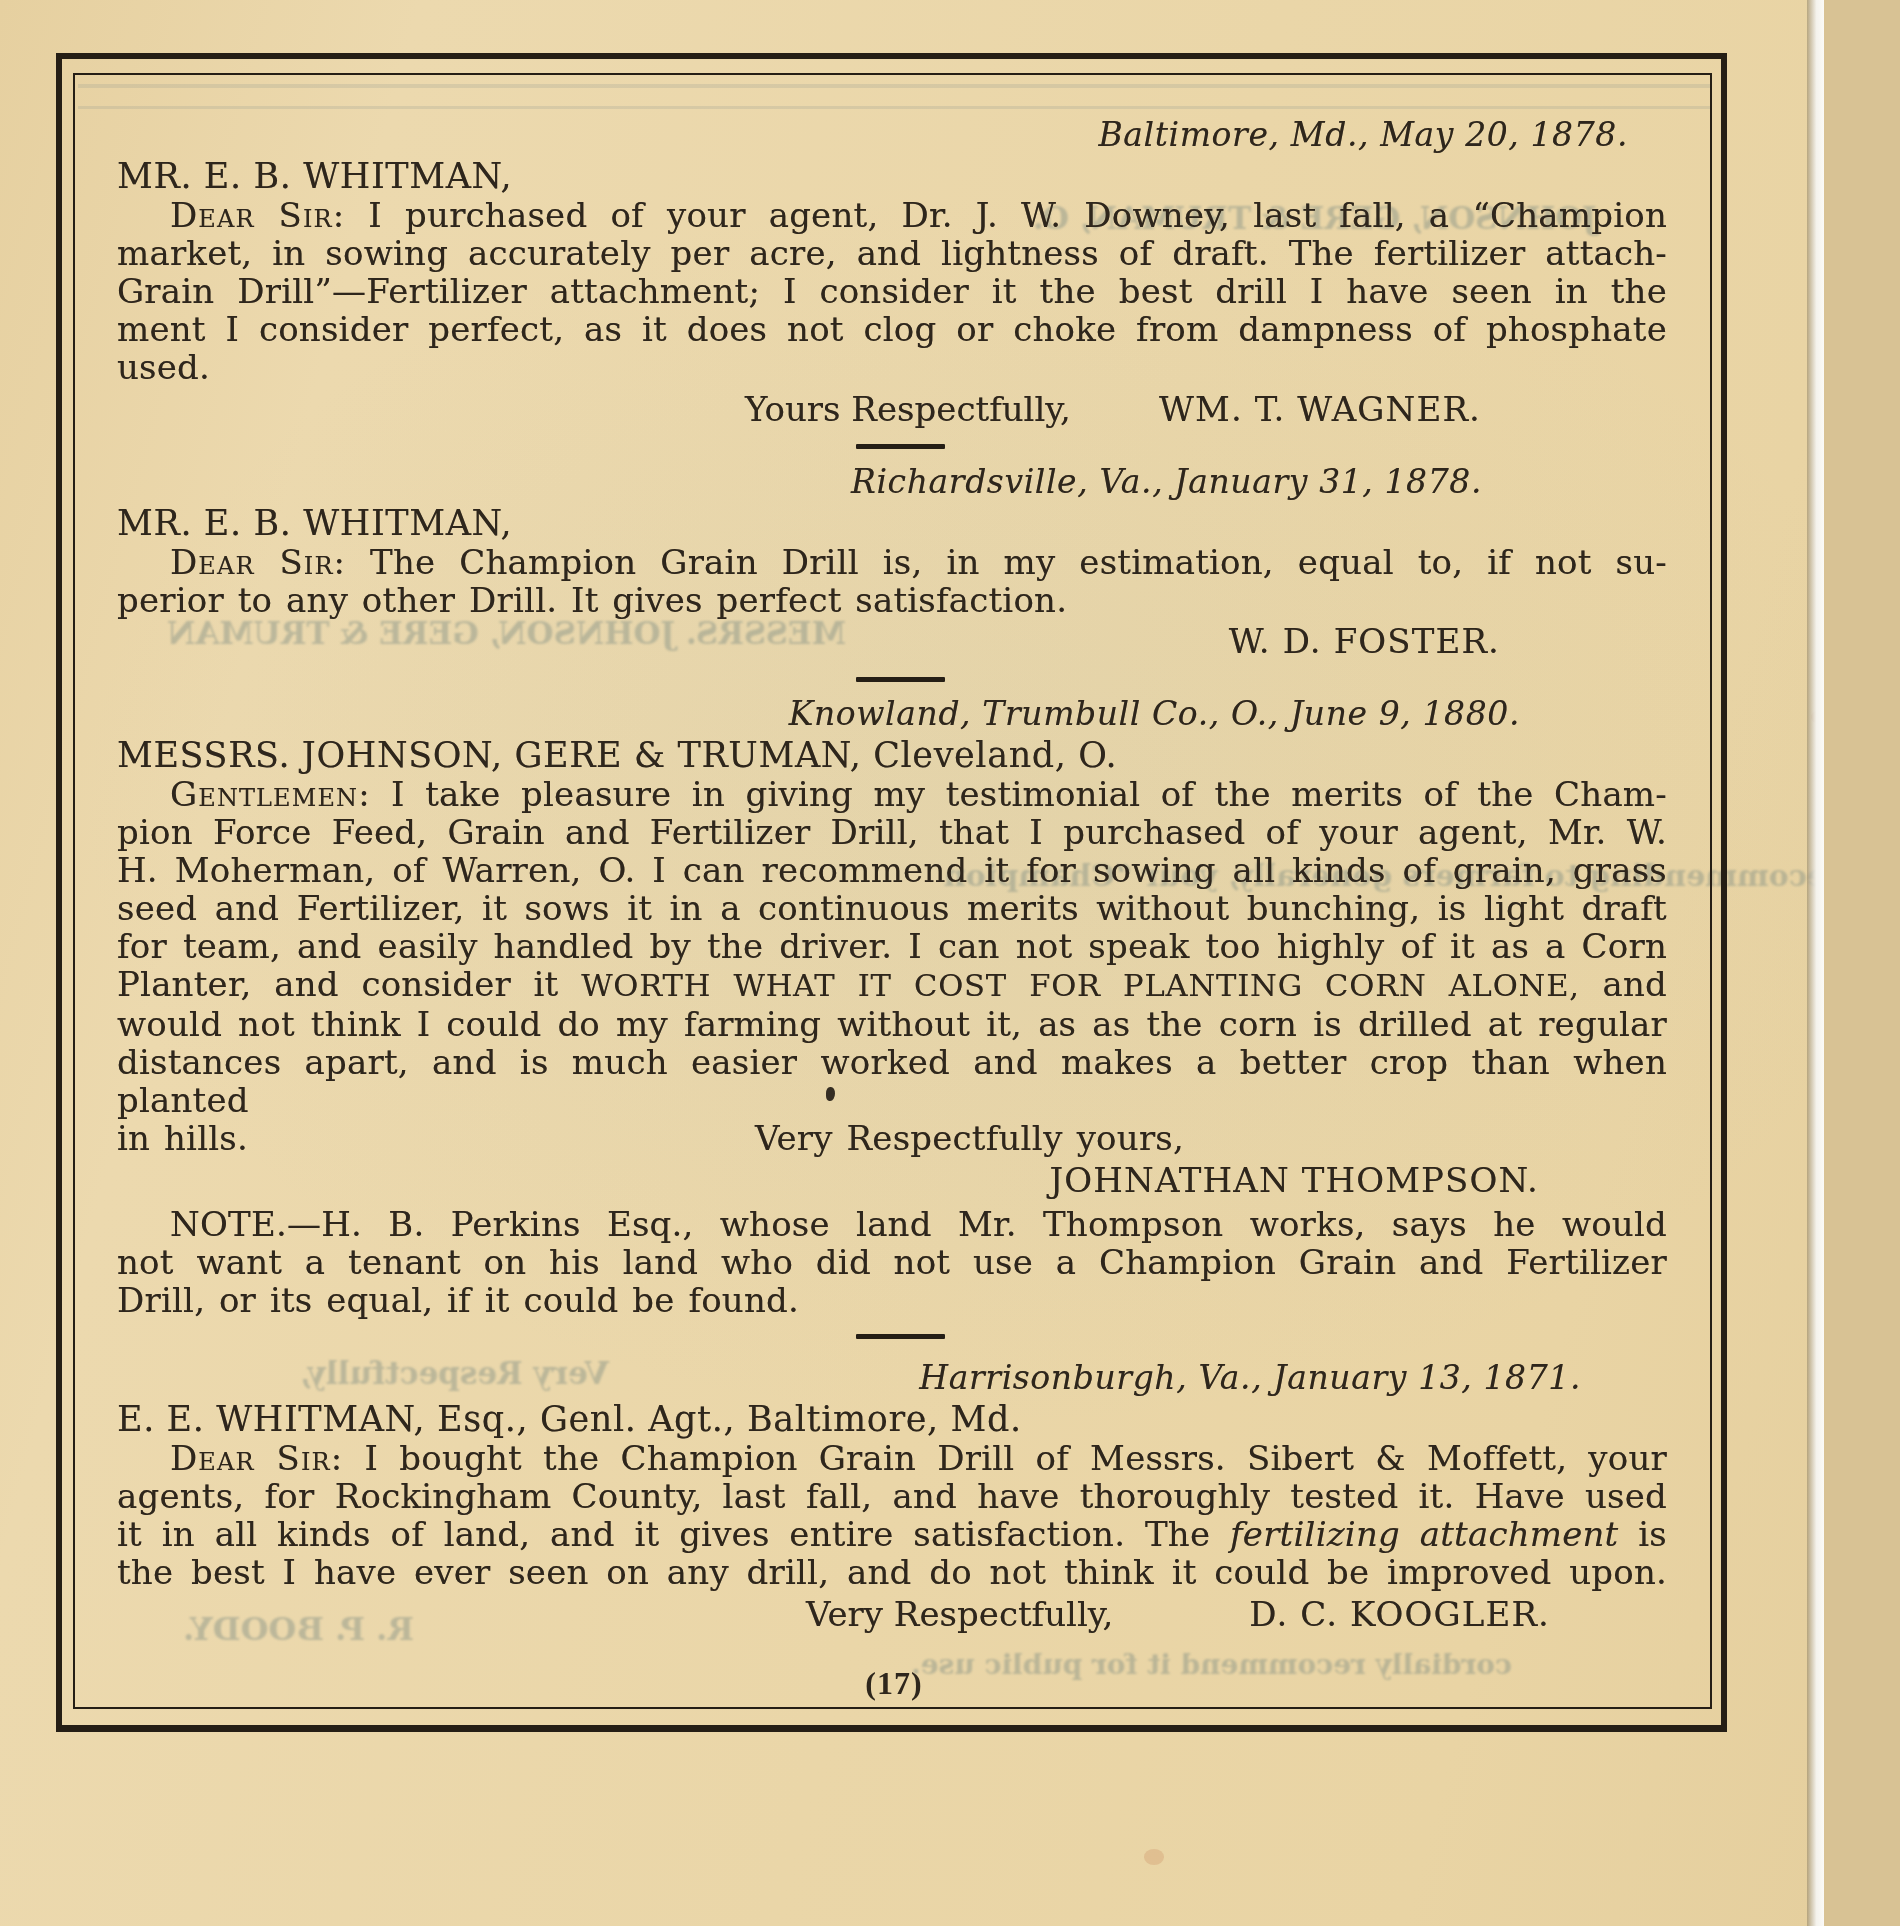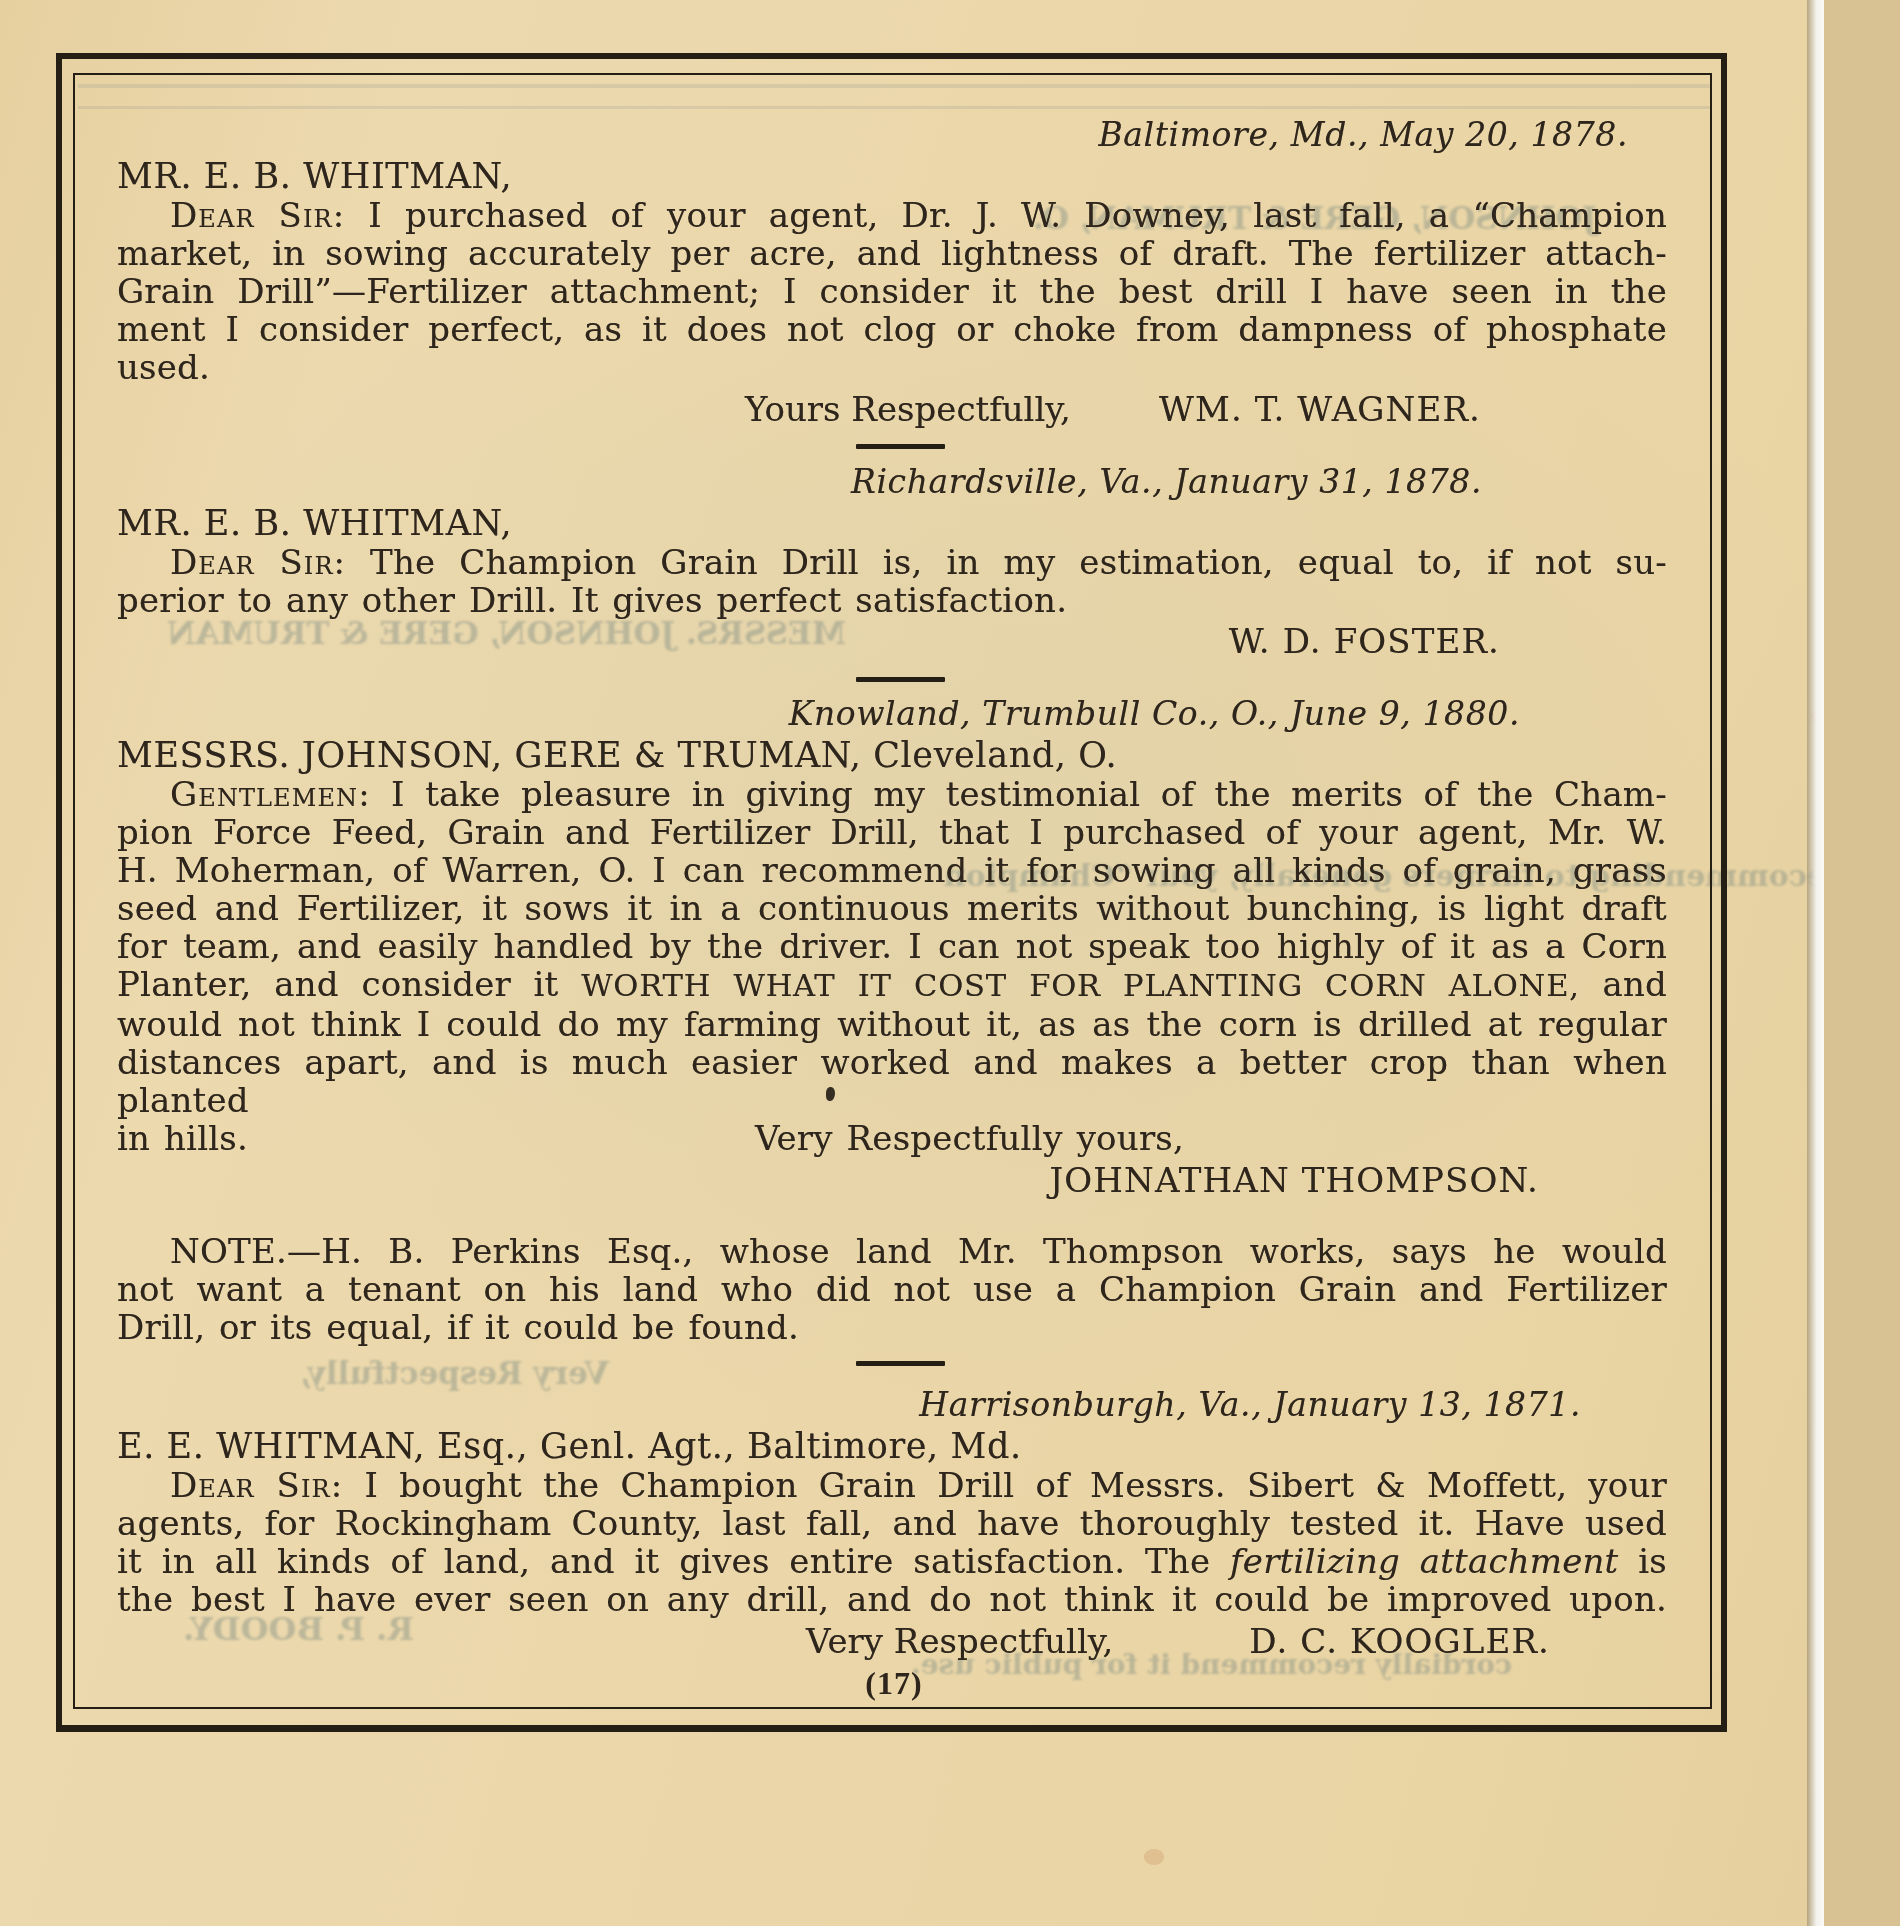--- a/index.html
+++ b/index.html
@@ -29,21 +29,21 @@
   .addressee{font-size:35px;line-height:39px;letter-spacing:0.6px;}
   .line{font-size:34px;line-height:38px;word-spacing:2.8px;letter-spacing:0.2px;white-space:normal;}
   .line.j{text-align:justify;text-align-last:justify;}
   .line.ind{padding-left:53px;}
   .line.split{display:flex;justify-content:space-between;padding-right:483px;text-align:center;text-align-last:auto;gap:8px;}
   .line .sc{font-variant:small-caps;letter-spacing:1.1px;}
   .line .cp{font-size:0.9em;letter-spacing:0.8px;}
   .line .it{font-style:italic;}
   .closing{display:flex;font-size:34px;line-height:39px;margin-top:3.3px;}
   .closing .name{margin-left:auto;letter-spacing:1.1px;}
-  .note{margin-top:32px;}
+  .note{margin-top:5px;}
   .divider{width:89px;height:5px;background:#251e15;margin:15.6px 0 10px 739px;border-radius:1.1px;}
   .sig-shadow{text-shadow:0 0 0.6px rgba(46,38,28,0.45);}
   .page-number{
     position:absolute;left:833px;top:1665px;width:122px;text-align:center;
     font-size:32px;font-weight:bold;letter-spacing:1.1px;font-family:Liberation Serif, serif;
   }
   
   .ghost{
     position:absolute;transform:scaleX(-1);
     color:rgba(118,134,128,0.40);

